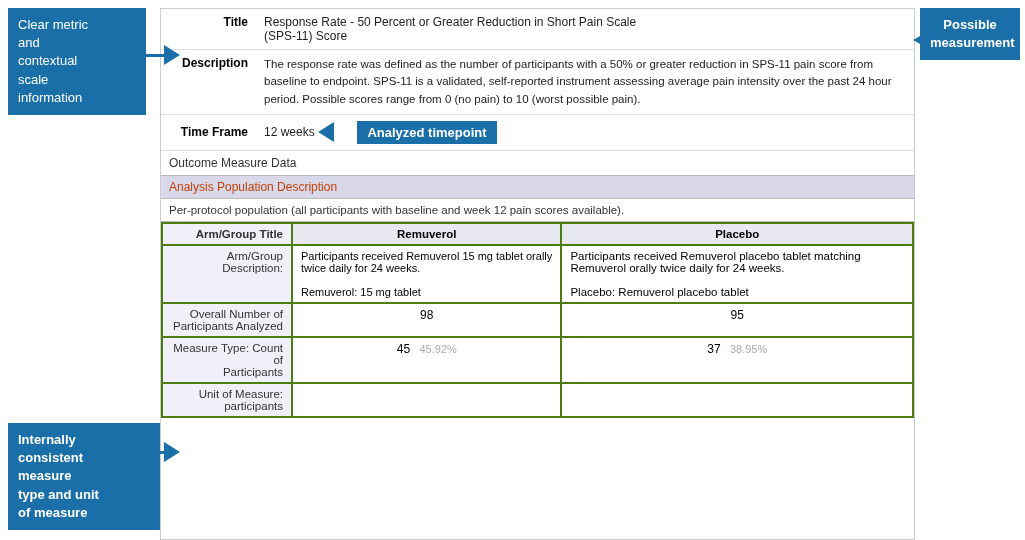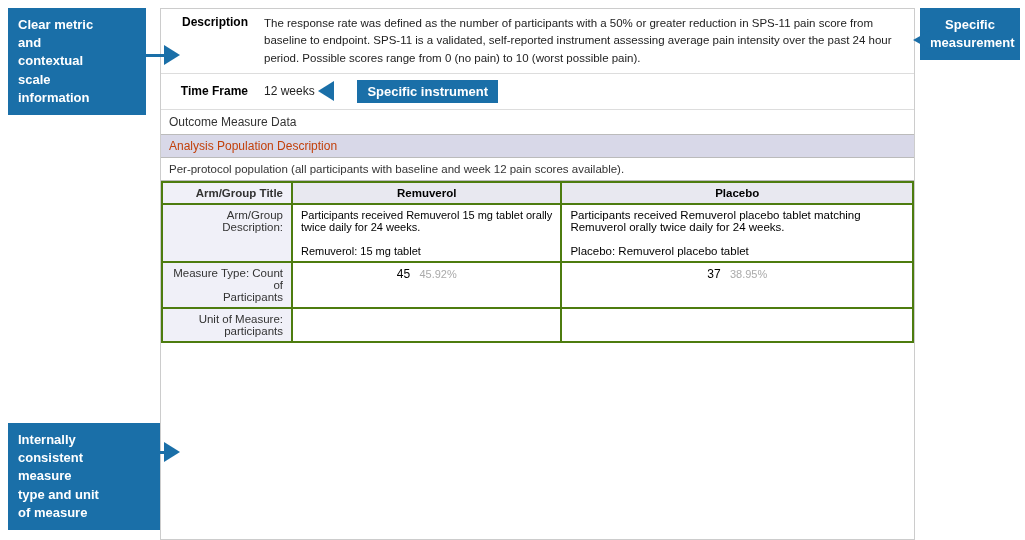--- a/index.html
+++ b/index.html
@@ -54,21 +54,21 @@
     }
 
     .annotation-top-left {
       position: absolute;
       top: 8px;
       left: 8px;
       width: 138px;
       background: #1a6fa8;
       color: white;
       font-size: 13px;
-      font-weight: bold;
+      font-weight: normal;
       padding: 8px 10px;
       line-height: 1.4;
     }
 
     .annotation-bottom-left {
       position: absolute;
       bottom: 10px;
       left: 8px;
       width: 164px;
       background: #1a6fa8;
@@ -215,32 +215,39 @@
 measure
 type and unit
 of measure</span>
     </div>
   </div>
 
   <div class="center-content">
     <table class="outcome-table" style="width:100%; border-collapse:collapse;">
 
       <tbody>
+          <tr>
+        <td class="field-label" style="padding:6px 8px; font-weight:bold; text-align:right; vertical-align:top; width:95px; font-size:12px; border-bottom:1px solid #ddd;">Title</td>
+        <td class="field-value" style="padding:6px 8px; vertical-align:top; font-size:12px; border-bottom:1px solid #ddd;">
+          <span>Response Rate - 50 Percent or Greater Reduction in Short Pain Scale</span><br>
+          <span>(SPS-11) Score</span>
+        </td>
+      </tr>
 
       <tr>
         <td class="field-label" style="padding:6px 8px; font-weight:bold; text-align:right; vertical-align:top; width:95px; font-size:12px; border-bottom:1px solid #ddd;">Description</td>
         <td class="field-value" style="padding:6px 8px; vertical-align:top; font-size:11.5px; border-bottom:1px solid #ddd; line-height:1.5;">The response rate was defined as the number of participants with a 50% or greater reduction in SPS-11 pain score from baseline to endpoint. SPS-11 is a validated, self-reported instrument assessing average pain intensity over the past 24 hour period. Possible scores range from 0 (no pain) to 10 (worst possible pain).</td>
       </tr>
 
       <tr>
         <td class="field-label" style="padding:6px 8px; font-weight:bold; text-align:right; vertical-align:middle; width:95px; font-size:12px; border-bottom:1px solid #ddd;">Time Frame</td>
         <td class="field-value" style="padding:6px 8px; vertical-align:middle; font-size:12px; border-bottom:1px solid #ddd;">
           <span>12 weeks</span>
           <span class="timepoint-arrow"></span>
-          <span class="timepoint-label">Specific instrument</span>
+          <span class="timepoint-label">Analyzed timepoint</span>
         </td>
       </tr>
 
       <tr>
         <td colspan="2" class="outcome-data-header" style="padding:5px 8px; font-size:12px; color:#333; border-bottom:1px solid #bbb;">Outcome Measure Data</td>
       </tr>
 
       <tr>
         <td colspan="2" class="analysis-pop-header" style="background:#d8d8e8; padding:4px 8px; font-size:12px; color:#c2410c; border-bottom:1px solid #bbb;">Analysis Population Description</td>
       </tr>
@@ -273,20 +280,27 @@
                 <td style="padding:4px 8px; font-size:11px; vertical-align:top;">
                   Participants received Remuverol 15 mg tablet orally twice daily for 24 weeks.<br><br>
                   <span>Remuverol: 15 mg tablet</span>
                 </td>
                 <td style="padding:4px 8px; font-size:11.5px; vertical-align:top;">
                   Participants received Remuverol placebo tablet matching Remuverol orally twice daily for 24 weeks.<br><br>
                   <span>Placebo: Remuverol placebo tablet</span>
                 </td>
               </tr>
 
+              <tr>
+                <td class="row-label-cell" style="text-align:right; padding:4px 8px; background:#f0f0f8; font-size:11.5px;">
+                  Overall Number of<br>Participants Analyzed
+                </td>
+                <td class="value-cell" style="text-align:center; padding:4px 8px; font-size:12px;">98</td>
+                <td class="value-cell" style="text-align:center; padding:4px 8px; font-size:12px;">95</td>
+              </tr>
 
               <tr>
                 <td class="row-label-cell" style="text-align:right; padding:4px 8px; background:#f0f0f8; font-size:11.5px;">
                   Measure Type: Count of<br>Participants
                 </td>
                 <td class="value-cell" style="text-align:center; padding:4px 8px; font-size:12px;margin-left:31px;">
                   <span>45</span>
                   <span class="gray-pct">45.92%</span>
                 </td>
                 <td class="value-cell" style="text-align:center; padding:4px 8px; font-size:12px;">
@@ -303,21 +317,21 @@
             </tbody>
           </table>
         </td>
       </tr>
     </tbody>
       </table>
   </div>
 
   <div class="right-annotation" style="position:relative;">
     <div class="annotation-top-right annotation-box">
-      <span>Specific
+      <span>Possible
 measurement</span>
     </div>
 
     <div style="position:absolute; top:30px; left:-2px; display:flex; align-items:center;">
       <span style="display:inline-block; width:0; height:0; border-top:10px solid transparent; border-bottom:10px solid transparent; border-right:18px solid #1a6fa8;"></span>
     </div>
   </div>
 
 </div>
 

